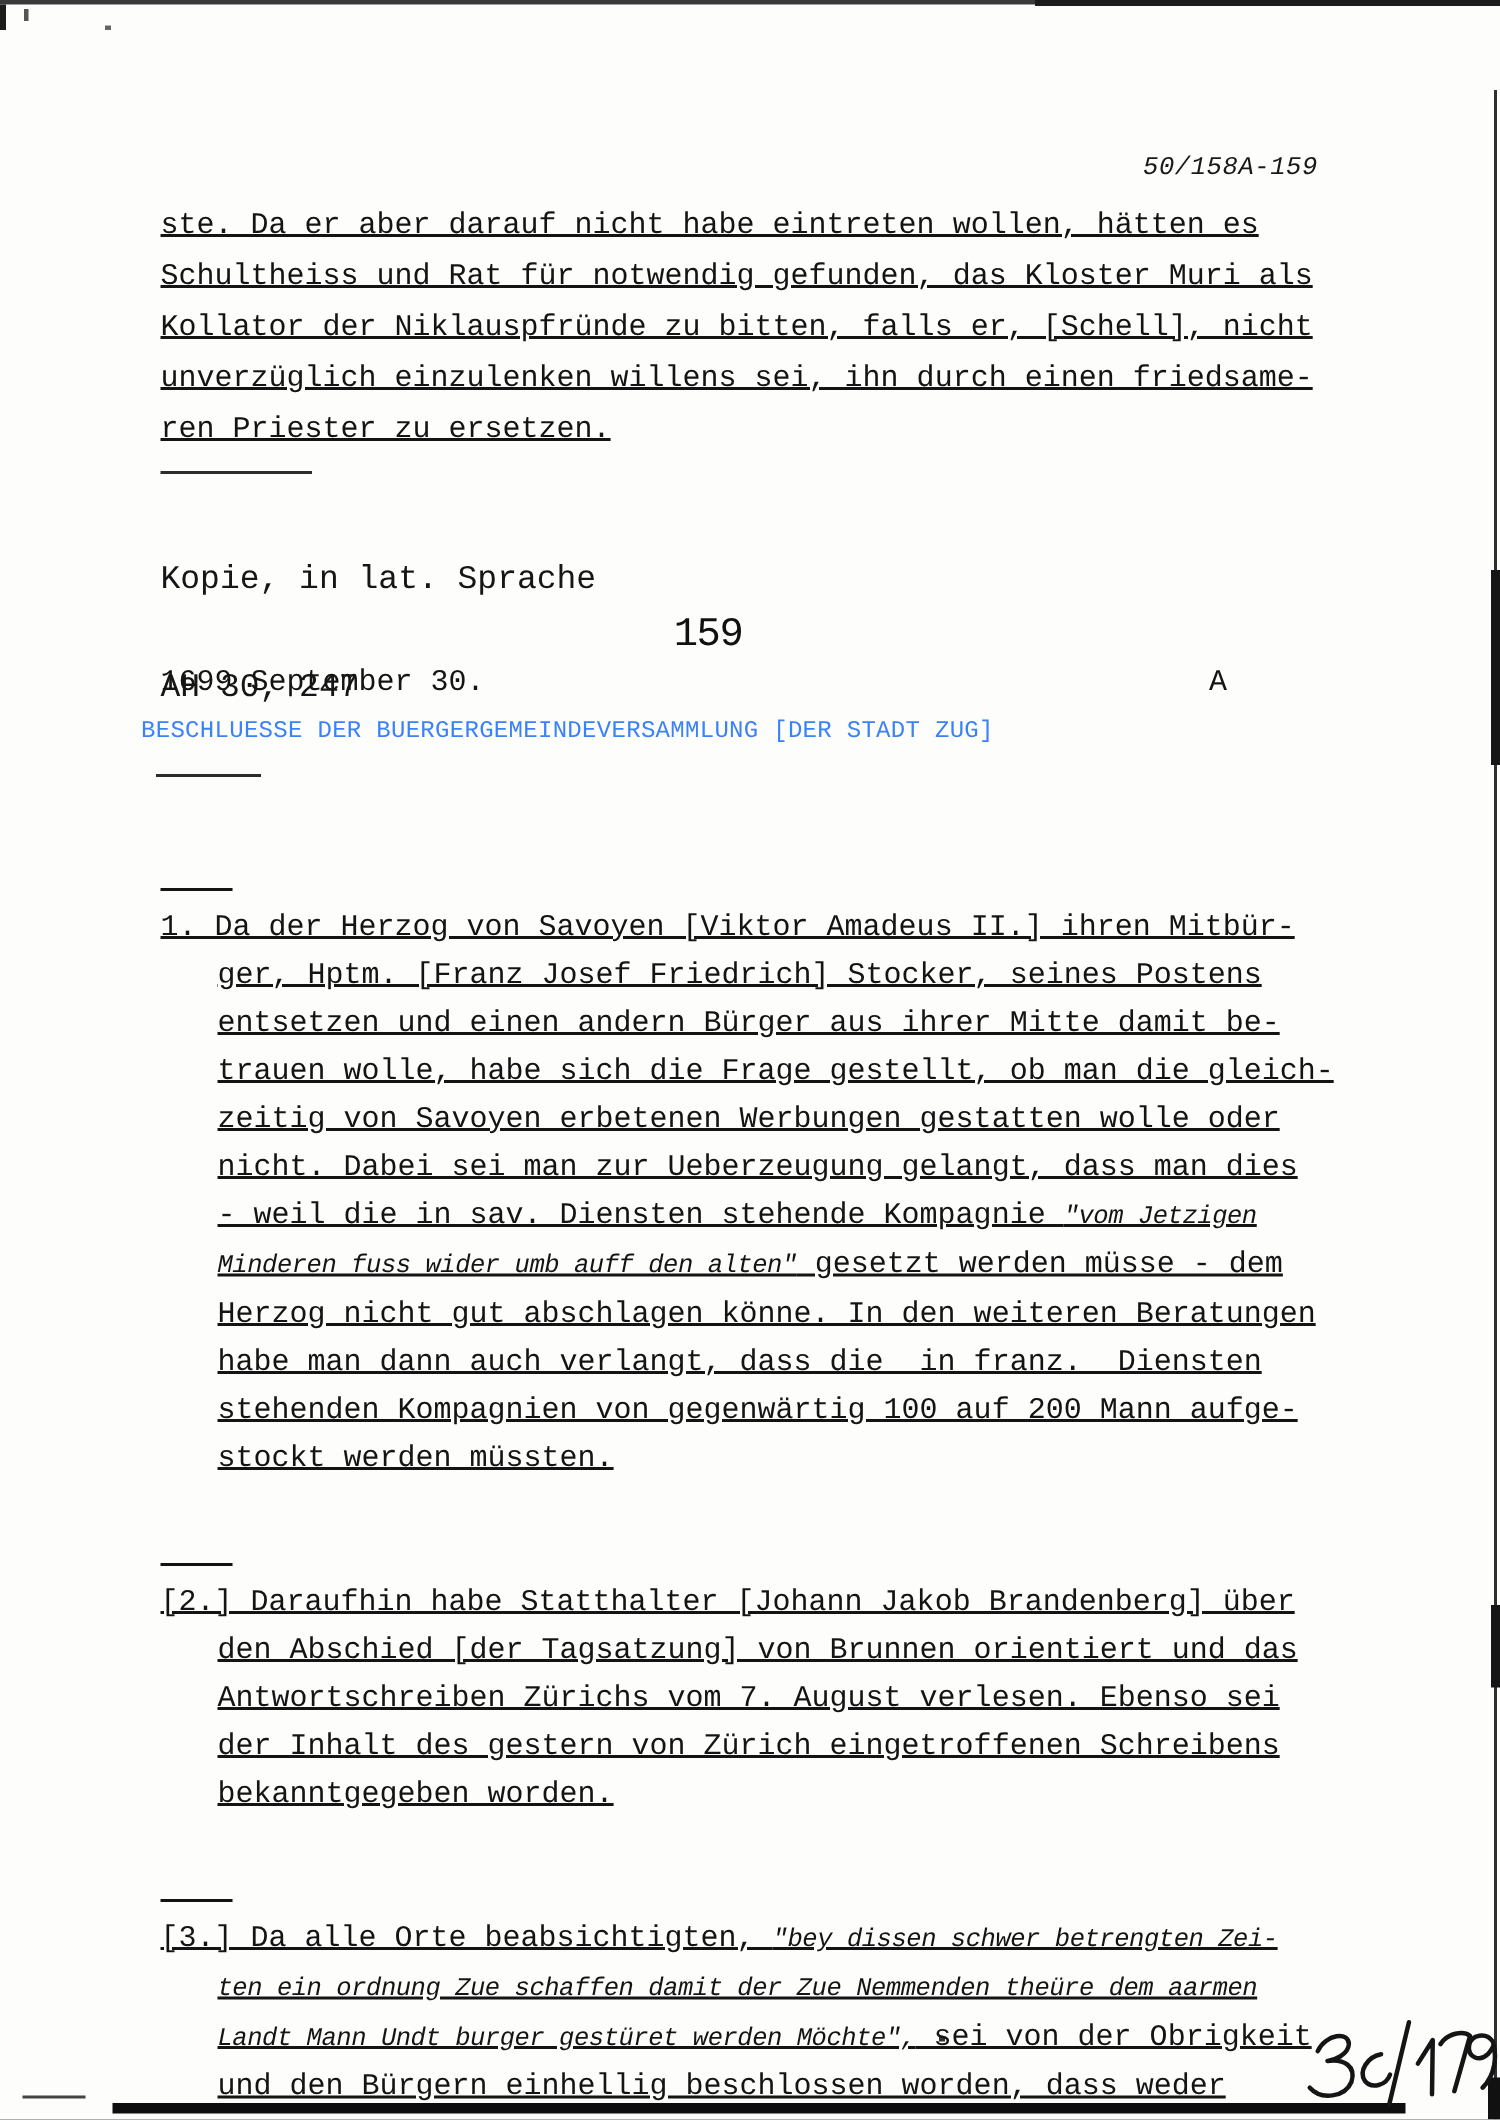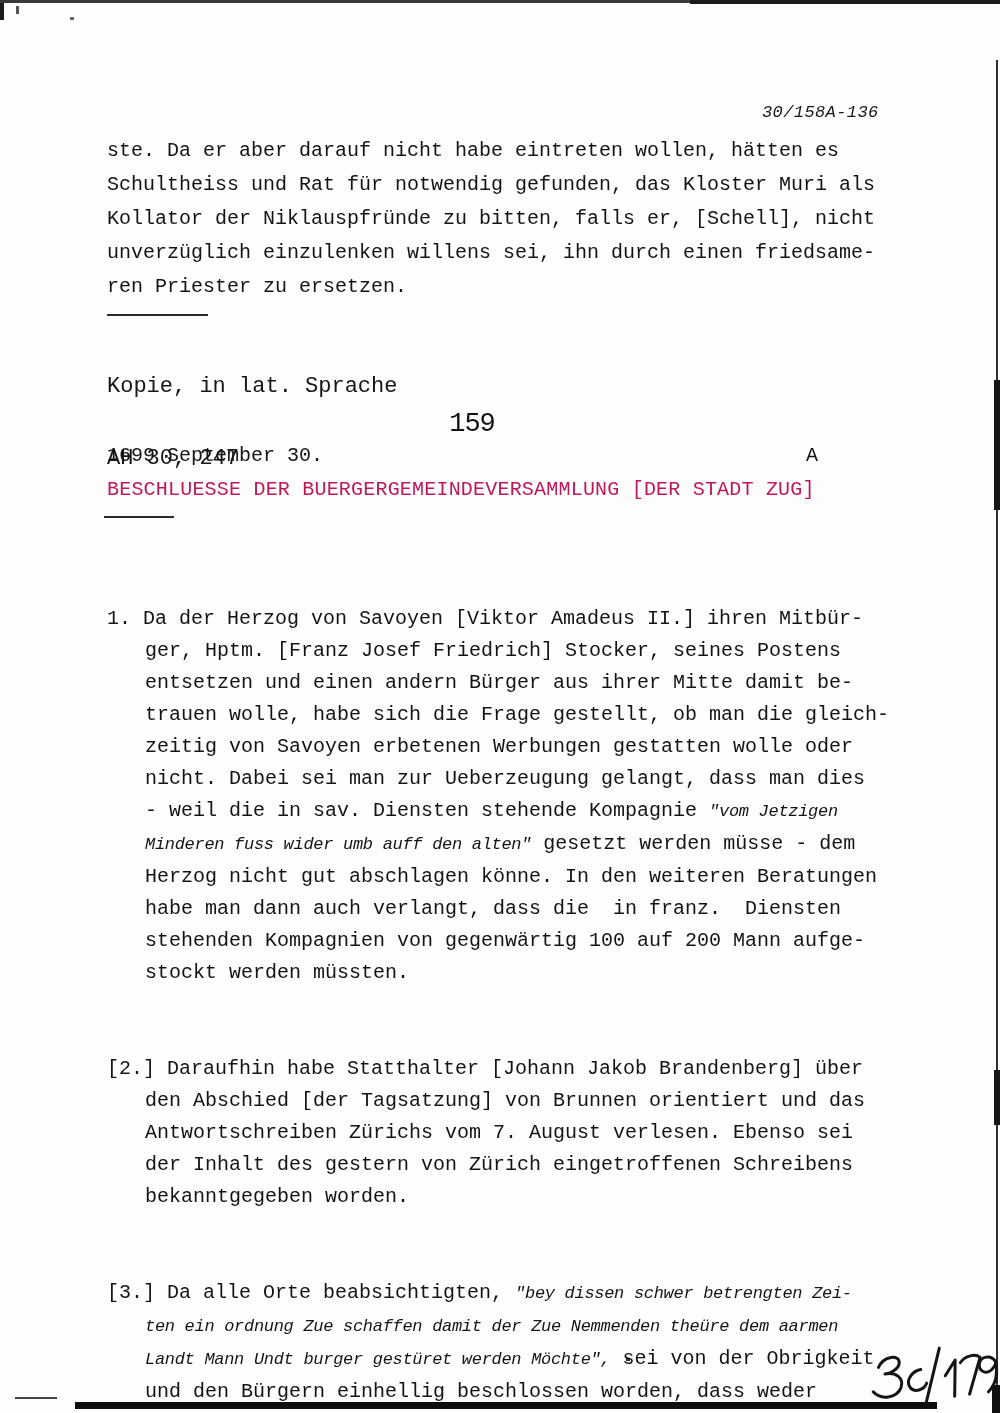--- a/index.html
+++ b/index.html
@@ -13,21 +13,21 @@
   }
   
   .art{position:absolute;background:#222;}
   
   .pageref{
     position:absolute;left:762px;top:103px;
     font-size:17px;font-style:italic;letter-spacing:.4px;
     white-space:pre;color:#191919;
   }
   
-  .tblock{position:absolute;left:107px;white-space:pre;}
+  .tblock{position:absolute;left:107px;white-space:pre;text-decoration:underline;}
   .tline{white-space:pre;}
   .para1{top:134px;width:800px;font-size:20px;line-height:34px;}
   .items{top:539px;width:830px;font-size:20px;line-height:32px;}
   .it{font-style:italic;font-size:17px;letter-spacing:-0.3px;}
   .rule{position:absolute;height:2px;background:#2c2c2c;}
   .rule1{left:107px;top:314px;width:101px;}
   .rule2{left:104px;top:516px;width:70px;}
   .kopie{
     position:absolute;left:107px;top:327px;
     font-size:22px;line-height:24px;white-space:pre;color:#161616;
@@ -35,22 +35,22 @@
   .docnum{
     position:absolute;left:0;top:409px;width:944px;
     text-align:center;font-size:27px;letter-spacing:-1px;color:#111;
   }
   .dateline{
     position:absolute;left:107px;top:444px;width:711px;
     display:flex;justify-content:space-between;
     font-size:20px;white-space:pre;
   }
   .title{
-    position:absolute;left:107px;top:478px;
-    font-size:20px;letter-spacing:.2px;white-space:pre;color:#be185d;
+    position:absolute;left:94px;top:478px;
+    font-size:16px;letter-spacing:.2px;white-space:pre;color:#3b82f6;
   }
   .hand{position:absolute;left:855px;top:1336px;width:145px;height:74px;}
   .hand svg{display:block;transform:rotate(-4deg);}
 </style>
 </head>
 <body>
 
 <div class="page">
 
   <div class="art" style="left:0;top:0;width:1000px;height:3px;background:#3a3a3a;"></div>
@@ -61,21 +61,21 @@
 
   <div class="art" style="left:996px;top:60px;width:2px;height:1353px;background:#2f2f2f;"></div>
   <div class="art" style="left:994px;top:380px;width:6px;height:130px;background:#161616;"></div>
   <div class="art" style="left:994px;top:1070px;width:6px;height:55px;background:#161616;"></div>
   <div class="art" style="left:992px;top:1385px;width:8px;height:28px;background:#111;"></div>
 
   <div class="art" style="left:75px;top:1402px;width:862px;height:7px;background:#0e0e0e;"></div>
   <div class="art" style="left:15px;top:1397px;width:42px;height:2px;background:#444;"></div>
   <div class="art" style="left:626px;top:1358px;width:4px;height:3px;background:#333;"></div>
 
-  <div class="pageref">30/158A-136</div>
+  <div class="pageref">50/158A-159</div>
 
   <div class="tblock para1"><div class="tline"><span>ste. Da er aber darauf nicht habe eintreten wollen, hätten es</span></div><div class="tline"><span>Schultheiss und Rat für notwendig gefunden, das Kloster Muri als</span></div><div class="tline"><span>Kollator der Niklauspfründe zu bitten, falls er, [Schell], nicht</span></div><div class="tline"><span>unverzüglich einzulenken willens sei, ihn durch einen friedsame-</span></div><div class="tline"><span>ren Priester zu ersetzen.</span></div></div>
 
   <div class="rule rule1"></div>
 
   <div class="kopie">
     <div>Kopie, in lat. Sprache</div>
     <div>AH 30, 247</div>
   </div>
 

